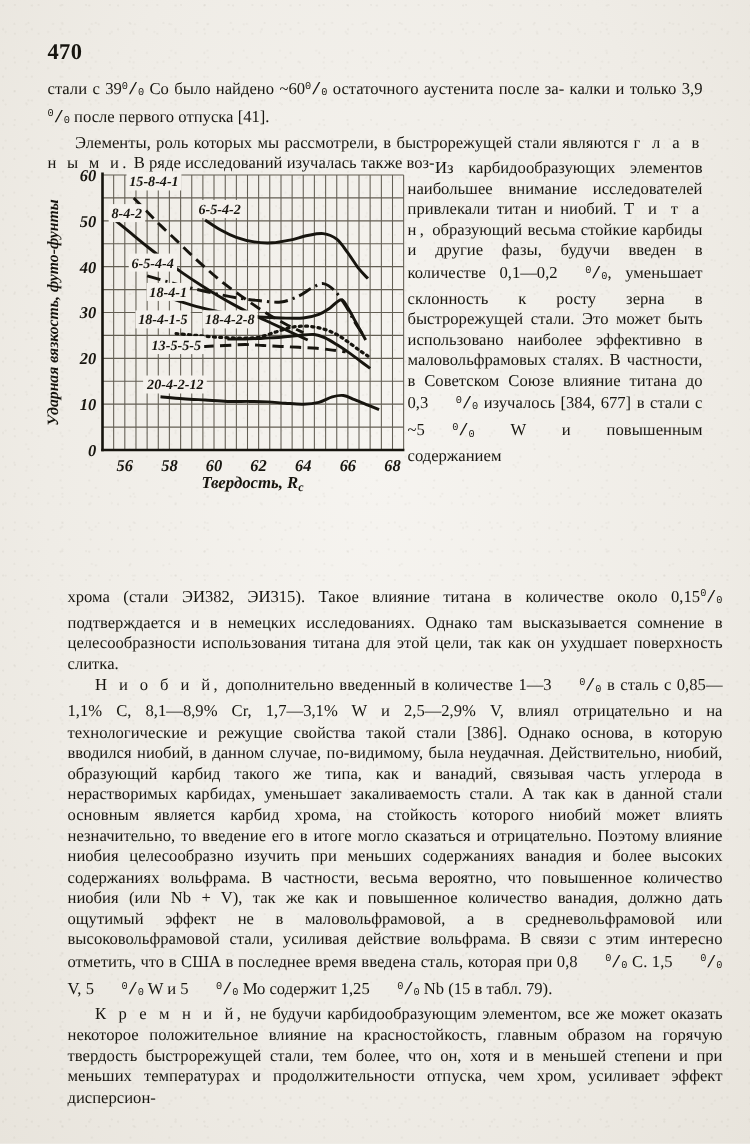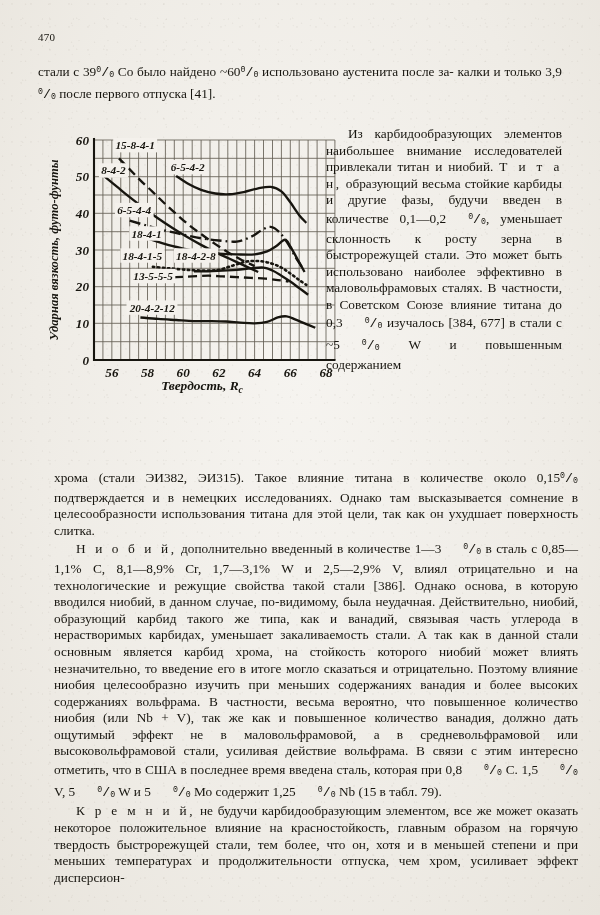--- a/index.html
+++ b/index.html
@@ -31,21 +31,21 @@
   }
   .content{position:absolute;inset:0;}
 
   
   .runhead{
     position:absolute;top:31px;left:36px;right:36px;
     height:18px;
   }
   .folio{
     position:absolute;left:2px;top:0;
-    font-size:11px;font-weight:400;letter-spacing:.3px;
+    font-size:18px;font-weight:700;letter-spacing:.3px;
   }
   .headtitle{
     position:absolute;left:0;right:0;top:1px;
     text-align:center;
     font-size:12.4px;
     letter-spacing:.75px;
     font-variant:small-caps;
     text-transform:uppercase;
     font-weight:600;
   }
@@ -75,21 +75,21 @@
   
   #right-col{left:326px;top:126px;width:236px;}
 
   
   #main-block{left:54px;top:468px;width:524px;}
 
   
   #figure{
     position:absolute;left:30px;top:128px;width:296px;height:314px;
   }
-  .plotwrap{position:absolute;left:0;top:0;width:296px;height:252px;margin-left:12px;}
+  .plotwrap{position:absolute;left:0;top:0;width:296px;height:252px;}
   .caption{
     position:absolute;left:6px;top:258px;width:284px;
     font-size:11.6px;line-height:13.6px;text-align:center;
     letter-spacing:.25px;
   }
   svg{display:block;overflow:visible;}
   .axtxt{font-family:"Liberation Serif",serif;font-style:italic;font-weight:700;}
 </style>
 </head>
 <body>
@@ -97,21 +97,22 @@
 <div class="page"></div>
 <div class="grain"></div>
 
 <div class="content">
 
   <div class="runhead">
     <div class="folio">470</div>
   </div>
 
   <div class="col" id="top-block">
-    <p><span>стали с 39</span><span class="pc"><sup>0</sup><i>/</i><sub>0</sub></span><span> Со было найдено ~60</span><span class="pc"><sup>0</sup><i>/</i><sub>0</sub></span><span> использовано аустенита после за-</span> <span>калки и только 3,9</span><span class="pc"><sup>0</sup><i>/</i><sub>0</sub></span><span> после первого отпуска [41].</span></p>
+    <p><span>стали с 39</span><span class="pc"><sup>0</sup><i>/</i><sub>0</sub></span><span> Со было найдено ~60</span><span class="pc"><sup>0</sup><i>/</i><sub>0</sub></span><span> остаточного аустенита после за-</span> <span>калки и только 3,9</span><span class="pc"><sup>0</sup><i>/</i><sub>0</sub></span><span> после первого отпуска [41].</span></p>
+    <p class="ind"><span>Элементы, роль которых мы рассмотрели, в быстрорежущей стали являются </span><span class="sp">г л а в н ы м и.</span><span> В ряде исследований изучалась также воз-</span></p>
   </div>
 
   <div id="figure">
     <div class="plotwrap">
       <svg width="296" height="252" viewBox="0 0 296 252">
         <defs>
           <clipPath id="plotclip">
               <rect x="52" y="12" width="241" height="220"></rect>
             </clipPath>
         </defs>

